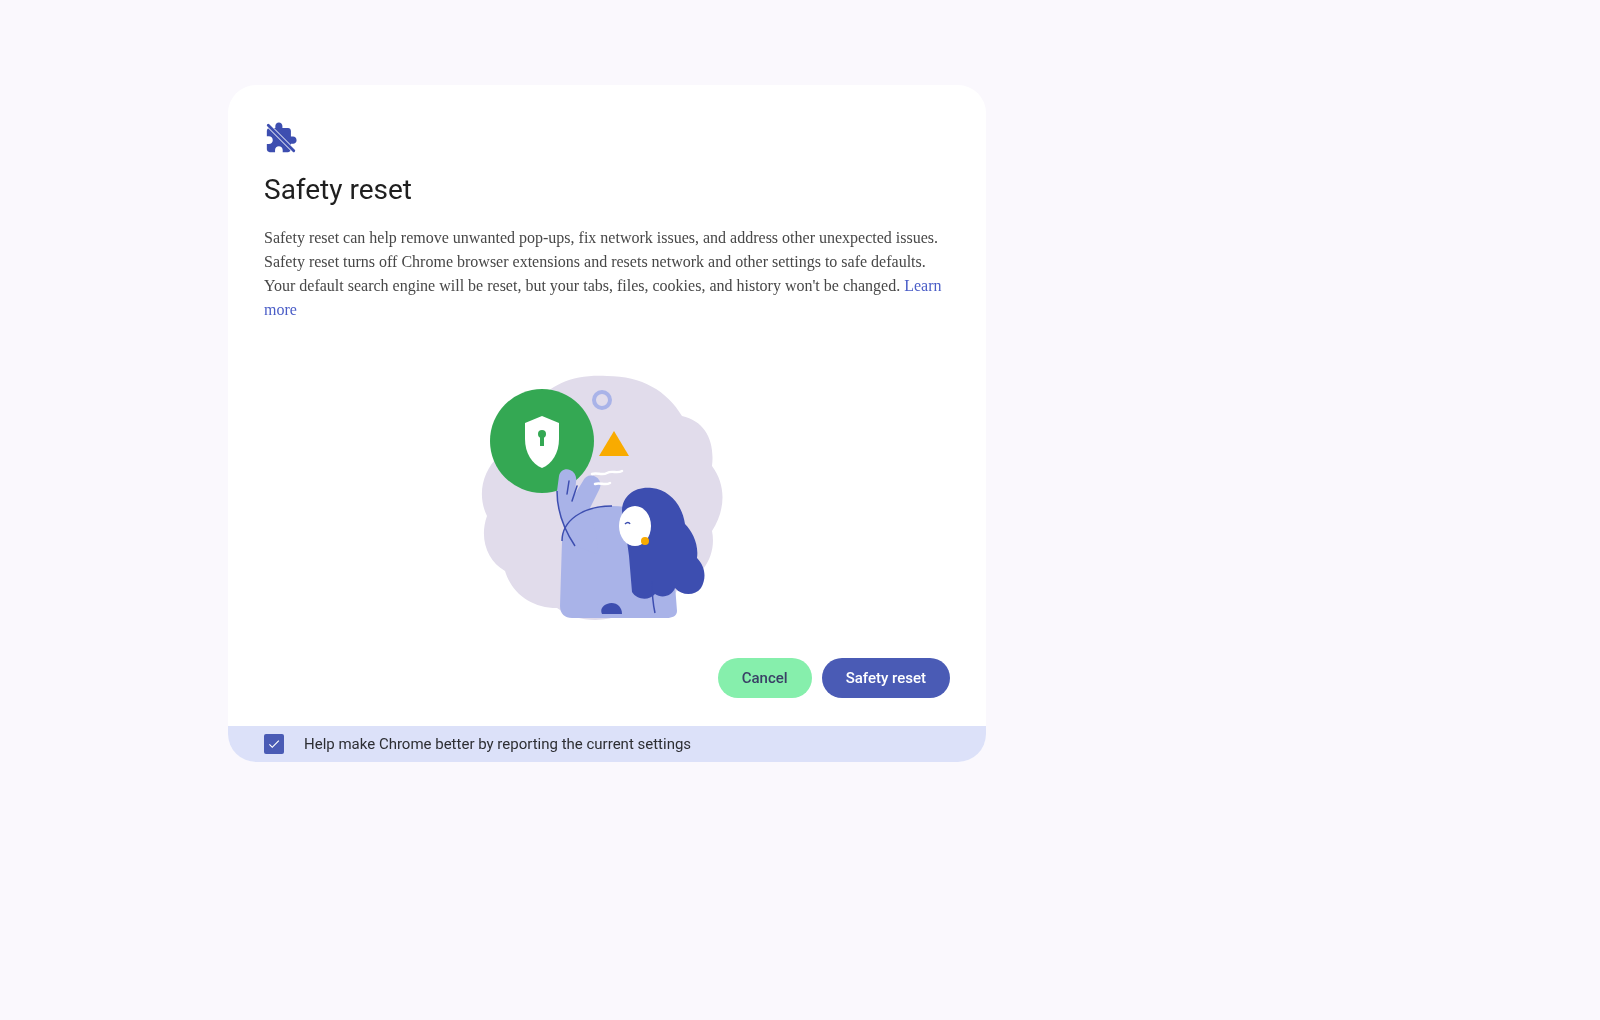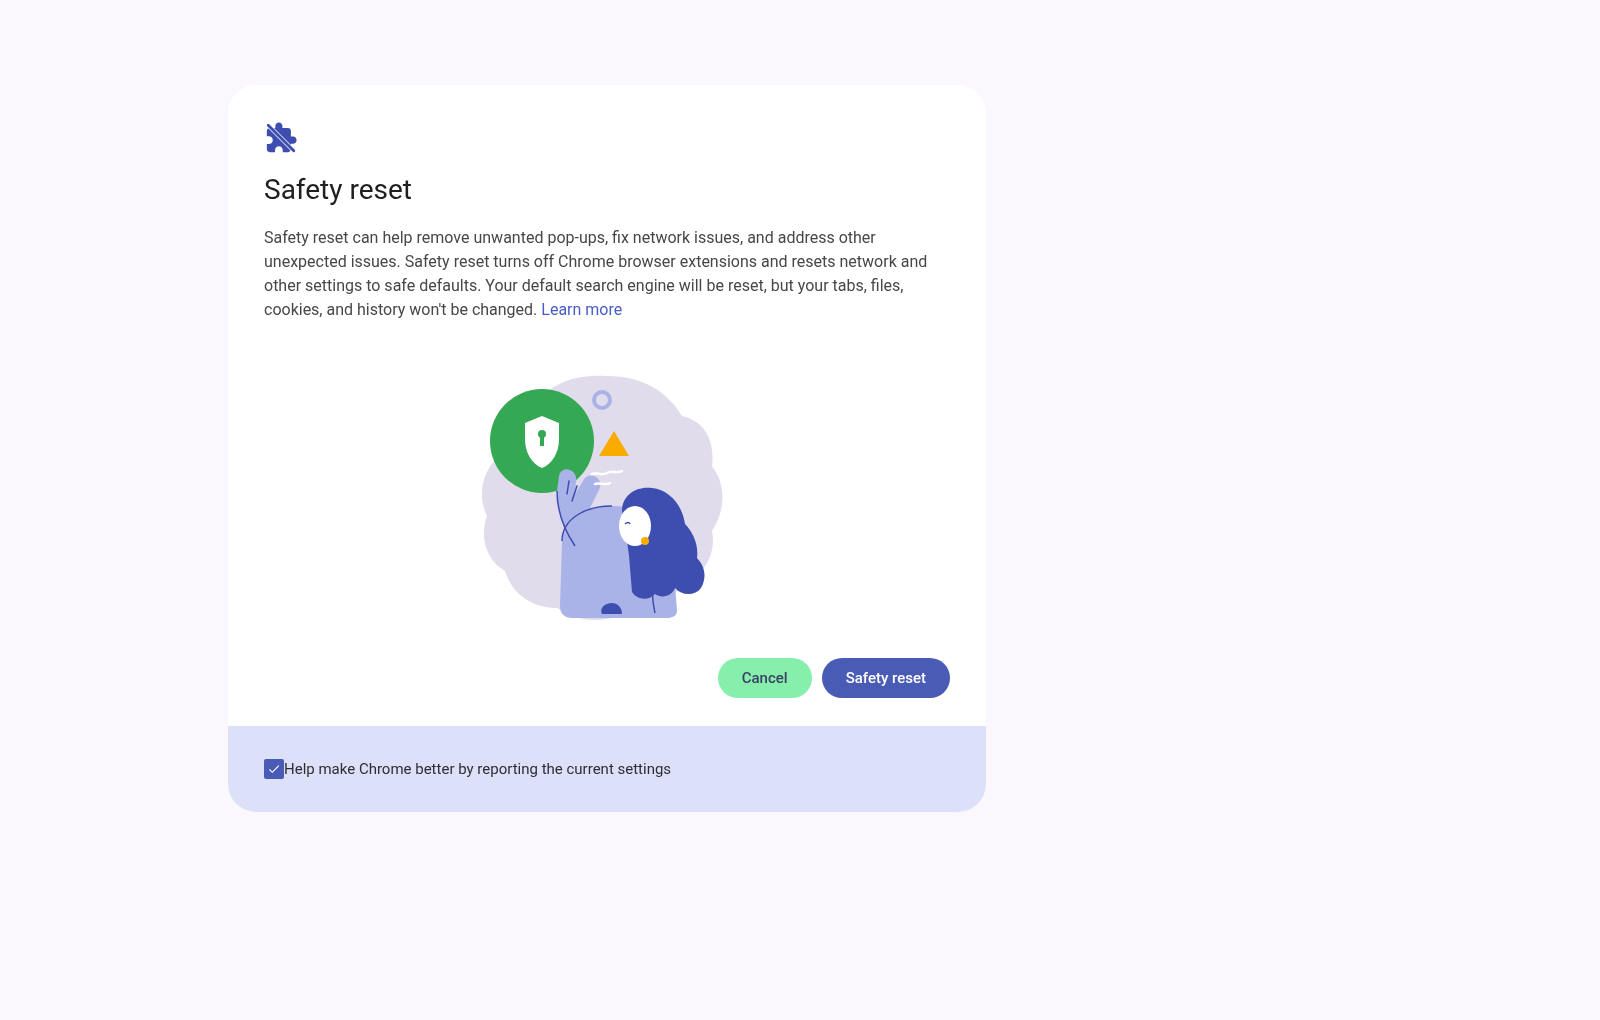--- a/index.html
+++ b/index.html
@@ -34,20 +34,21 @@
       font-size: 28px;
       font-weight: 400;
       color: #1f1f1f;
       margin-bottom: 20px;
     }
     .dialog-description {
       font-size: 16px;
       line-height: 1.5;
       color: #474747;
       margin-bottom: 20px;
+      font-family: Liberation Serif, serif;
     }
     .learn-more-link {
       color: #4a5dc7;
       cursor: pointer;
     }
     .illustration {
       display: flex;
       justify-content: center;
       margin: 24px 0 28px 0;
     }
@@ -69,23 +70,24 @@
     .btn-secondary {
       background-color: #86efac;
       color: #3a4066;
     }
     .btn-primary {
       background-color: #4a5bb5;
       color: #ffffff;
     }
     .footer {
       background-color: #dce1f9;
-      padding: 33px 36px;
+      padding: 8px 36px;
       display: flex;
       align-items: center;
+      gap: 20px;
     }
     .checkbox {
       width: 20px;
       height: 20px;
       background-color: #4a5bb5;
       border-radius: 2px;
       display: flex;
       align-items: center;
       justify-content: center;
       cursor: pointer;

